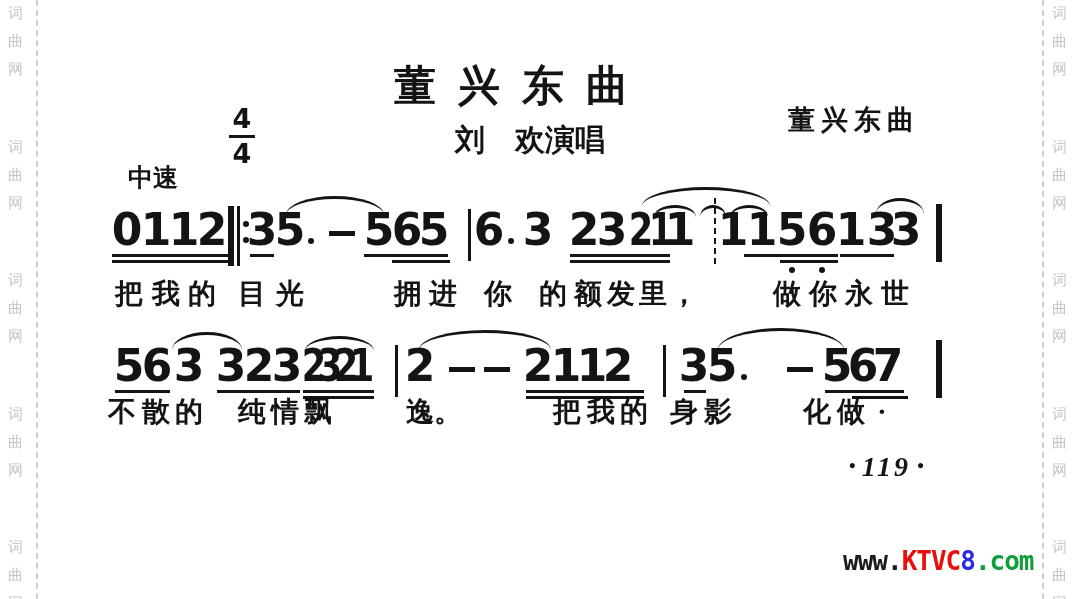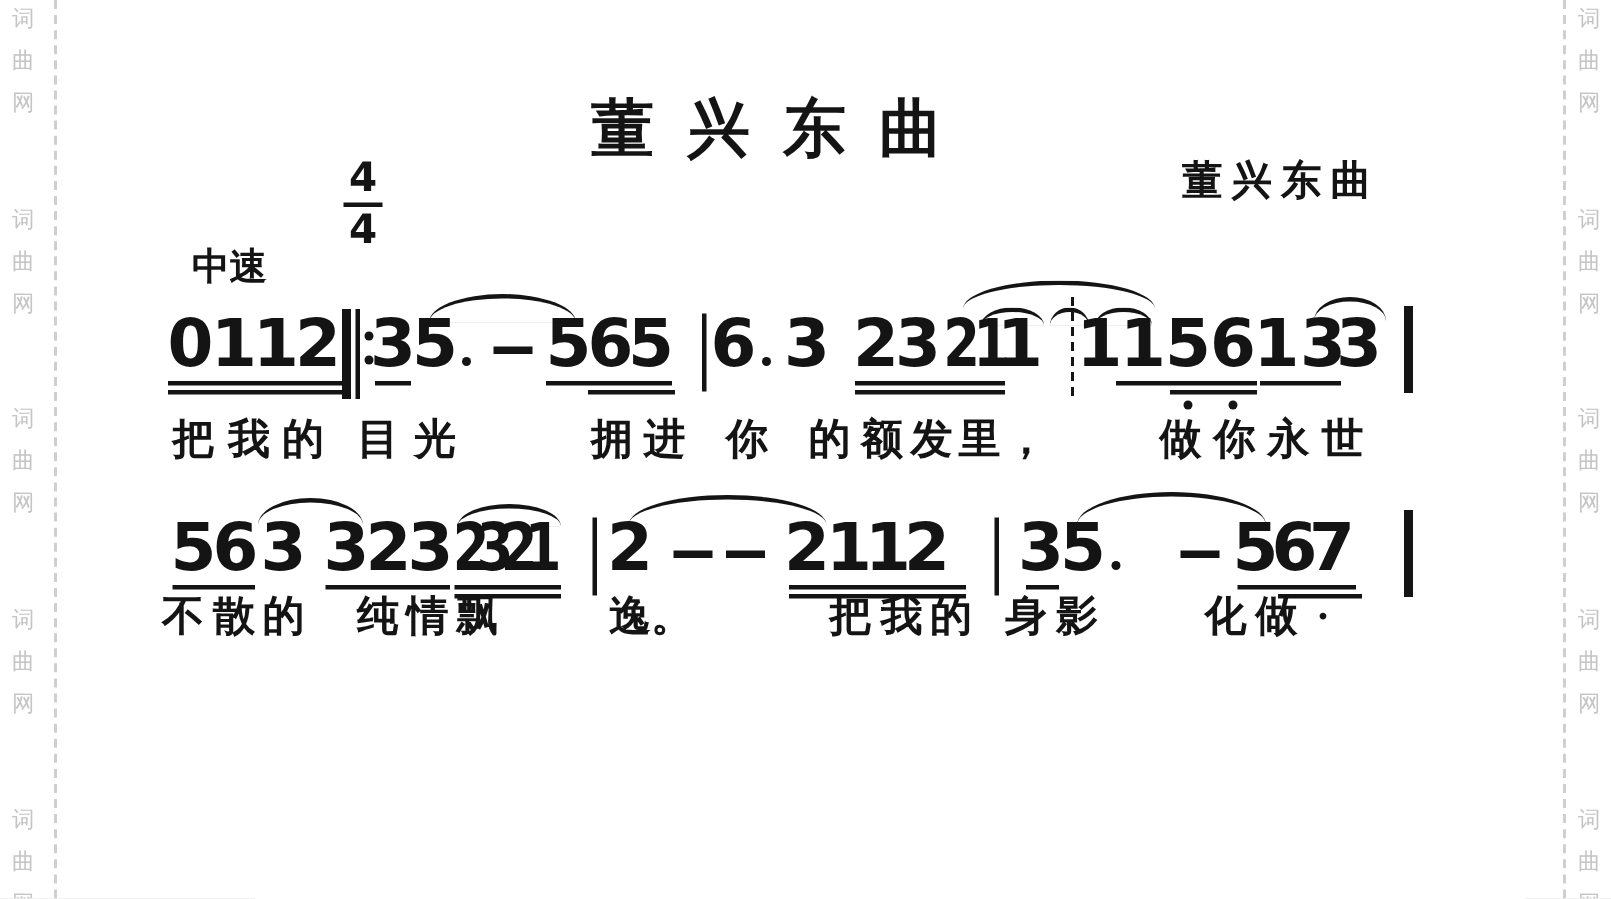--- a/index.html
+++ b/index.html
@@ -39,20 +39,21 @@
 </style>
 </head>
 <body>
 
 <div id="page">
 
   <div class="edge-dash" style="left:36px"></div>
   <div class="edge-dash" style="left:1042px"></div>
 
   <div id="title">董兴东曲</div>
+  <div id="performer">刘　欢演唱</div>
 
   <div id="credits">
     <div>董兴东曲</div>
   </div>
 
   <div id="timesig">
     <div>4</div>
     <div class="ts-line"></div>
     <div>4</div>
   </div>
@@ -178,21 +179,23 @@
       <span class="lyric" style="left: 567px; top: 398px;">把</span>
       <span class="lyric" style="left: 601px; top: 398px;">我</span>
       <span class="lyric" style="left: 634px; top: 398px;">的</span>
       <span class="lyric" style="left: 684px; top: 398px;">身</span>
       <span class="lyric" style="left: 718px; top: 398px;">影</span>
       <span class="lyric" style="left: 817px; top: 398px;">化</span>
       <span class="lyric" style="left: 851px; top: 398px;">做</span>
       <span class="lyric" style="left: 882px; top: 398px;">·</span>
     </div>
 
-
+  <div id="pagenum"><span class="pn-b">•</span><span>119</span><span class="pn-b">•</span></div>
+
+  <div id="sitewm"><span style="color: rgb(27, 27, 27);">www.</span><span style="color: rgb(232, 17, 10);">KTVC</span><span style="color: rgb(42, 42, 224);">8</span><span style="color: rgb(15, 158, 60);">.com</span></div>
 <span class="side-ch" style="left: 8px; top: 6px; color: rgb(197, 197, 197);">词</span>
     <span class="side-ch" style="left: 8px; top: 34px; color: rgb(197, 197, 197);">曲</span>
     <span class="side-ch" style="left: 8px; top: 62px; color: rgb(197, 197, 197);">网</span>
     <span class="side-ch" style="left: 8px; top: 140px; color: rgb(197, 197, 197);">词</span>
     <span class="side-ch" style="left: 8px; top: 168px; color: rgb(197, 197, 197);">曲</span>
     <span class="side-ch" style="left: 8px; top: 196px; color: rgb(197, 197, 197);">网</span>
     <span class="side-ch" style="left: 8px; top: 273px; color: rgb(197, 197, 197);">词</span>
     <span class="side-ch" style="left: 8px; top: 301px; color: rgb(197, 197, 197);">曲</span>
     <span class="side-ch" style="left: 8px; top: 329px; color: rgb(197, 197, 197);">网</span>
     <span class="side-ch" style="left: 8px; top: 407px; color: rgb(197, 197, 197);">词</span>

